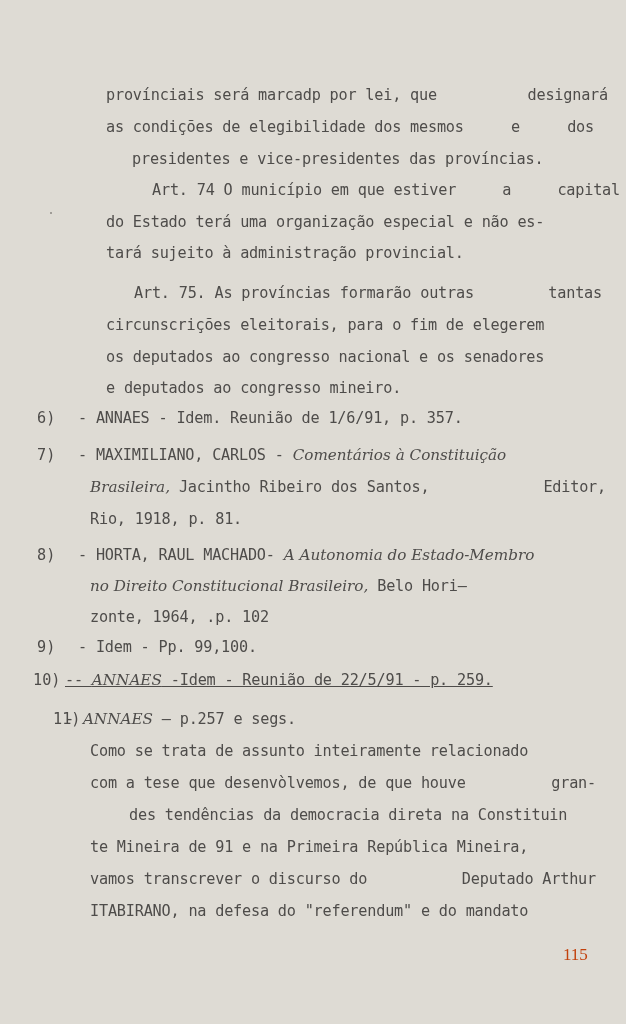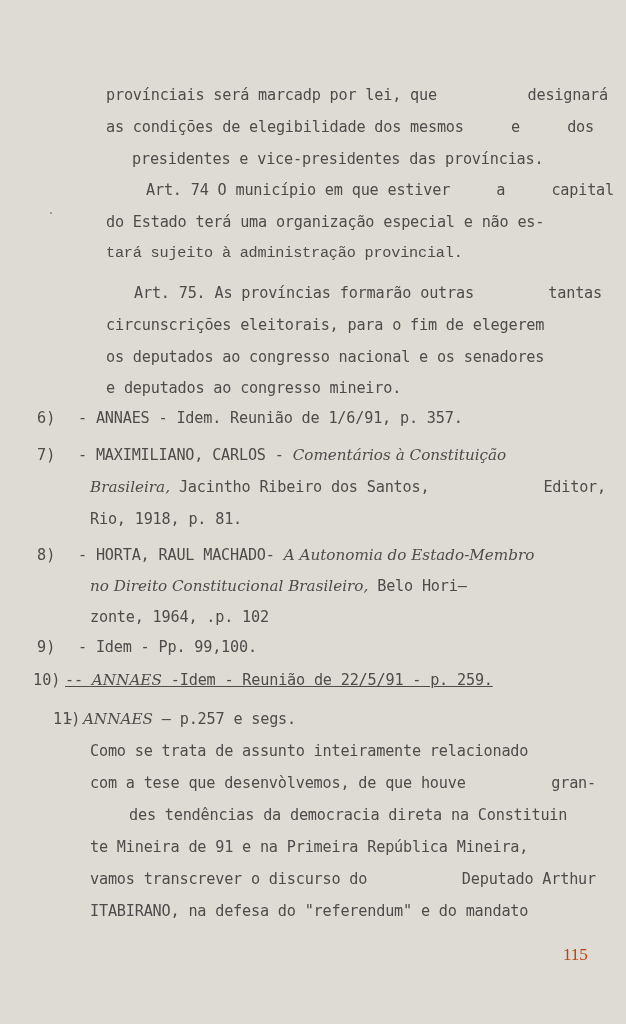--- a/index.html
+++ b/index.html
@@ -60,30 +60,30 @@
   </div>
   <div class="line just" style="left:106px; top:118px; width:488px;">
     <span>as condições de elegibilidade dos mesmos</span>
     <span>e</span>
     <span>dos</span>
   </div>
   <div class="line" style="left:117px; top:150px;margin-left:15px;">
     <span>presidentes e vice-presidentes das províncias.</span>
   </div>
 
-  <div class="line just" style="left:146px; top:181px; width:468px;gap:45px;">
+  <div class="line just" style="left:152px; top:181px; width:468px;gap:45px;">
     <span>Art. 74 O município em que estiver</span>
     <span>a</span>
     <span>capital</span>
   </div>
   <div class="dot" style="left:50px; top:212px;"></div>
   <div class="line" style="left:106px; top:213px;">
     <span>do Estado terá uma organização especial e não es-</span>
   </div>
-  <div class="line" style="left:106px; top:244px;font-family:Liberation Mono, monospace;">
+  <div class="line" style="left:106px; top:244px;">
     <span>tará sujeito à administração provincial.</span>
   </div>
 
   <div class="line just" style="left:134px; top:284px; width:468px;">
     <span>Art. 75. As províncias formarão outras</span>
     <span>tantas</span>
   </div>
   <div class="line" style="left:106px; top:316px;">
     <span>circunscrições eleitorais, para o fim de elegerem</span>
   </div>

